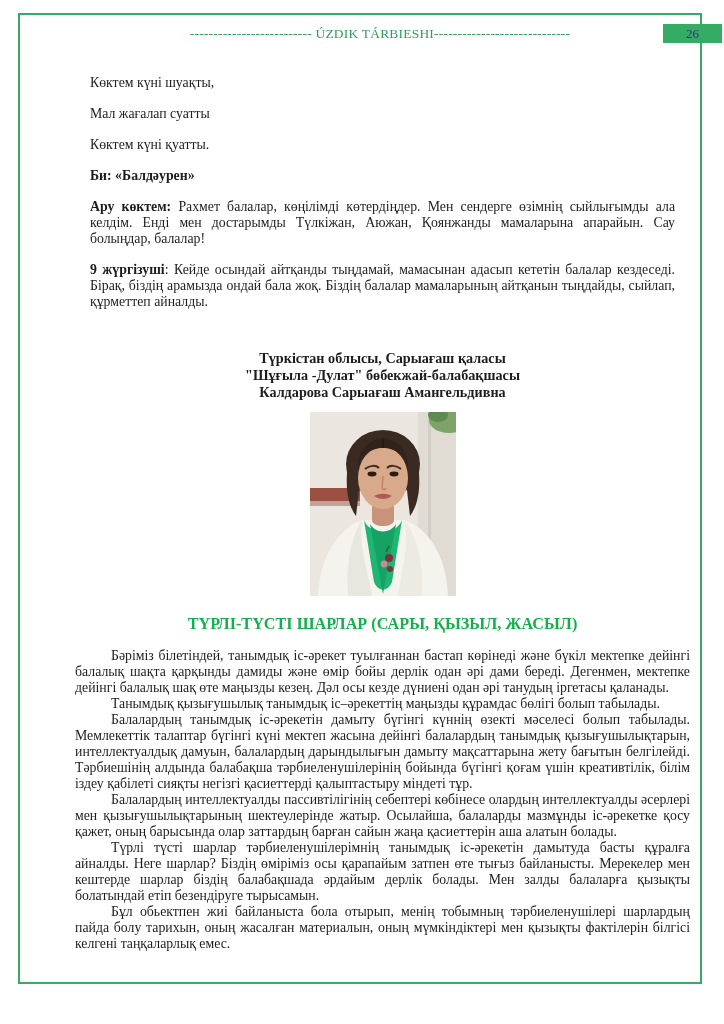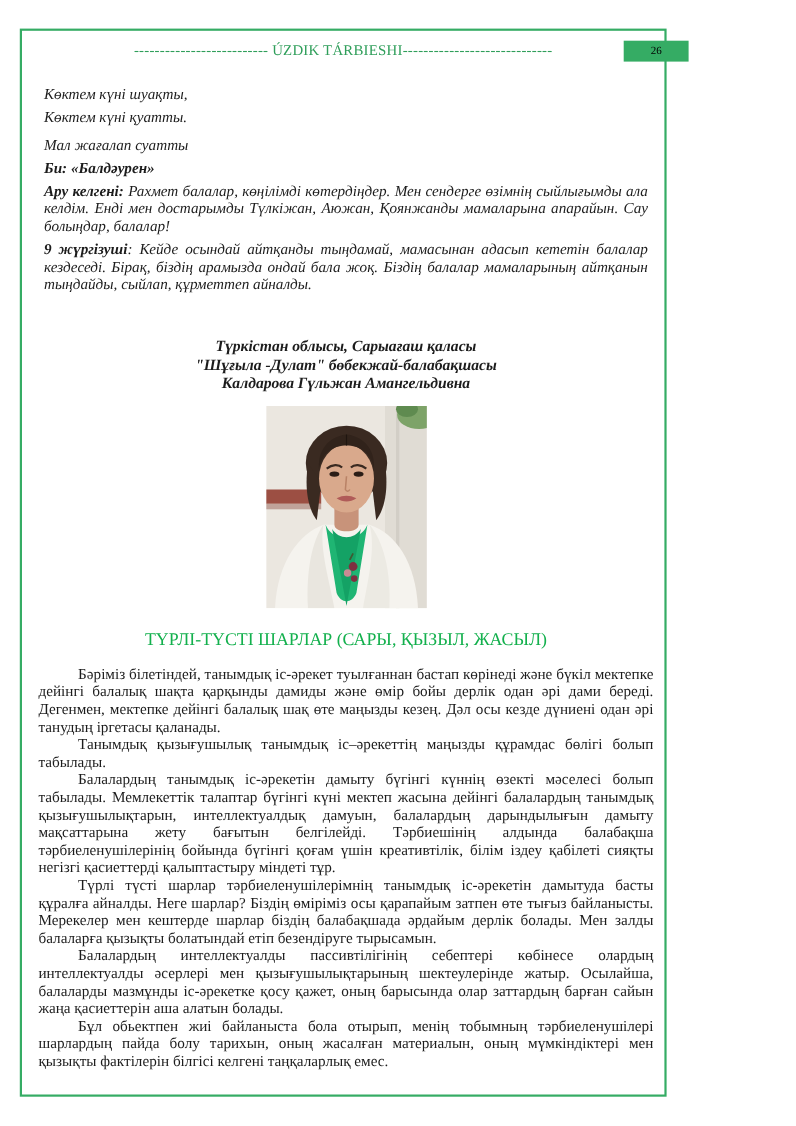--- a/index.html
+++ b/index.html
@@ -6,81 +6,82 @@
   .page{
     position:relative;
     width:724px;height:1024px;
     background:#ffffff;
     font-family:"Liberation Serif","DejaVu Serif",serif;
     color:#1c1c1c;
     overflow:hidden;
   }
   .frame{
     position:absolute;
-    left:18px;top:26px;
-    width:588px;height:971px;
+    left:18px;top:13px;
+    width:684px;height:971px;
     border:2px solid var(--green-border);
     box-sizing:border-box;
+    padding-left:40px;
   }
   .header{
     position:relative;
     height:26px;
     padding-top:9px;
     text-align:center;
   }
   .header-title{
     color:var(--green-header);
     font-size:13.5px;
     letter-spacing:0.2px;
     white-space:nowrap;
   }
   .page-num{
     position:absolute;
     top:9px;
     right:-22px;
     width:59px;height:19px;
     background:var(--green-border);
-    color:#000000;
-    font-size:10px;
+    color:#4c1d95;
+    font-size:13px;
     line-height:19px;
     text-align:center;
     font-family:Liberation Serif, serif;
   }
   .content{
     padding:10px 10px 0 15px;
     font-size:13.8px;
     line-height:16px;
   }
-  .dline{margin:5px;text-align:left;font-style:italic;}
+  .dline{margin:15px;text-align:left;}
   .dline.justify{text-align:justify;}
   .dline.gap-before{margin-top:9px;}
   .dline b{font-weight:bold;}
   .author-block{
     margin-top:40px;
     text-align:center;
     font-weight:bold;
     font-size:14.2px;
     line-height:17px;
   }
-  .author-line{margin:0;font-style:italic;}
+  .author-line{margin:0;}
   .photo-wrap{
     margin-top:11px;
     text-align:center;
   }
   .photo{
     display:inline-block;
     width:146px;height:184px;
     vertical-align:top;
   }
   .article-title{
     margin:17px 0 0 0;
     text-align:center;
     color:var(--green-title);
     font-size:16.2px;
-    font-weight:normal;
+    font-weight:bold;
     line-height:22px;
   }
   .paragraphs{margin-top:13px;}
   .body-par{
     margin:0;
     text-align:justify;
     text-indent:36px;
   }
 </style>
 </head>
@@ -92,41 +93,41 @@
     <div class="header">
       <span class="header-title">-------------------------- ÚZDIK TÁRBIESHI-----------------------------</span>
       <span class="page-num">26</span>
     </div>
 
     <div class="content">
 
       <div id="dialogue-block">
   <p class="dline"><b class="lead"></b><span class="txt">Көктем күні шуақты,</span></p>
 
+  <p class="dline gap-before"><b class="lead"></b><span class="txt">Мал жағалап суатты</span></p>
+
   <p class="dline"><b class="lead"></b><span class="txt">Көктем күні қуатты.</span></p>
-
-  <p class="dline gap-before"><b class="lead"></b><span class="txt">Мал жағалап суатты</span></p>
 
 
 
   <p class="dline"><b class="lead">Би: «Балдәурен»</b><span class="txt"></span></p>
 
-  <p class="dline justify"><b class="lead">Ару келгені:</b><span class="txt"> Рахмет балалар, көңілімді көтердіңдер. Мен сендерге өзімнің сыйлығымды ала келдім. Енді мен достарымды Түлкіжан, Аюжан, Қоянжанды мамаларына апарайын. Сау болыңдар, балалар!</span></p>
+  <p class="dline justify"><b class="lead">Ару көктем:</b><span class="txt"> Рахмет балалар, көңілімді көтердіңдер. Мен сендерге өзімнің сыйлығымды ала келдім. Енді мен достарымды Түлкіжан, Аюжан, Қоянжанды мамаларына апарайын. Сау болыңдар, балалар!</span></p>
 
   <p class="dline justify"><b class="lead">9 жүргізуші</b><span class="txt">: Кейде осындай айтқанды тыңдамай, мамасынан адасып кететін балалар кездеседі. Бірақ, біздің арамызда ондай бала жоқ. Біздің балалар мамаларының айтқанын тыңдайды, сыйлап, құрметтеп айналды.</span></p>
 
 </div>
 
       <div class="author-block" id="author-block">
   <div class="author-line">Түркістан облысы, Сарыағаш қаласы</div>
 
   <div class="author-line">"Шұғыла -Дулат" бөбекжай-балабақшасы</div>
 
 
-  <div class="author-line">Калдарова Гүльжан Амангельдивна</div>
+  <div class="author-line">Калдарова Сарыағаш Амангельдивна</div>
 </div>
 
       <div class="photo-wrap">
         <svg class="photo" viewBox="0 0 146 184" xmlns="http://www.w3.org/2000/svg">
 
           <rect x="0" y="0" width="146" height="184" fill="#ebe7e0"></rect>
           <rect x="108" y="0" width="38" height="184" fill="#e0dcd4"></rect>
           <rect x="118" y="0" width="3" height="184" fill="#d2cec6"></rect>
 
           <rect x="0" y="76" width="50" height="13" fill="#9c4f43"></rect>
@@ -172,22 +173,22 @@
 
       <h1 class="article-title">ТҮРЛІ-ТҮСТІ ШАРЛАР (САРЫ, ҚЫЗЫЛ, ЖАСЫЛ)</h1>
 
       <div class="paragraphs" id="paragraphs">
   <p class="body-par">Бәріміз білетіндей, танымдық іс-әрекет туылғаннан бастап көрінеді және бүкіл мектепке дейінгі балалық шақта қарқынды дамиды және өмір бойы дерлік одан әрі дами береді. Дегенмен, мектепке дейінгі балалық шақ өте маңызды кезең. Дәл осы кезде дүниені одан әрі танудың іргетасы қаланады.</p>
 
   <p class="body-par">Танымдық қызығушылық танымдық іс–әрекеттің маңызды құрамдас бөлігі болып табылады.</p>
 
   <p class="body-par">Балалардың танымдық іс-әрекетін дамыту бүгінгі күннің өзекті мәселесі болып табылады. Мемлекеттік талаптар бүгінгі күні мектеп жасына дейінгі балалардың танымдық қызығушылықтарын, интеллектуалдық дамуын, балалардың дарындылығын дамыту мақсаттарына жету бағытын белгілейді. Тәрбиешінің алдында балабақша тәрбиеленушілерінің бойында бүгінгі қоғам үшін креативтілік, білім іздеу қабілеті сияқты негізгі қасиеттерді қалыптастыру міндеті тұр.</p>
 
+  <p class="body-par">Балалардың интеллектуалды пассивтілігінің себептері көбінесе олардың интеллектуалды әсерлері мен қызығушылықтарының шектеулерінде жатыр. Осылайша, балаларды мазмұнды іс-әрекетке қосу қажет, оның барысында олар заттардың барған сайын жаңа қасиеттерін аша алатын болады.</p>
+
   <p class="body-par">Түрлі түсті шарлар тәрбиеленушілерімнің танымдық іс-әрекетін дамытуда басты құралға айналды. Неге шарлар? Біздің өміріміз осы қарапайым затпен өте тығыз байланысты.  Мерекелер мен кештерде шарлар біздің балабақшада әрдайым дерлік болады.  Мен залды балаларға қызықты болатындай етіп безендіруге тырысамын.</p>
-
-  <p class="body-par">Балалардың интеллектуалды пассивтілігінің себептері көбінесе олардың интеллектуалды әсерлері мен қызығушылықтарының шектеулерінде жатыр. Осылайша, балаларды мазмұнды іс-әрекетке қосу қажет, оның барысында олар заттардың барған сайын жаңа қасиеттерін аша алатын болады.</p>
 
   <p class="body-par">Бұл обьектпен жиі байланыста бола отырып, менің тобымның тәрбиеленушілері шарлардың пайда болу тарихын, оның жасалған материалын, оның мүмкіндіктері мен қызықты фактілерін білгісі келгені таңқаларлық емес.</p>
 </div>
 
     </div>
   </div>
 </div>
 
 </body></html>

